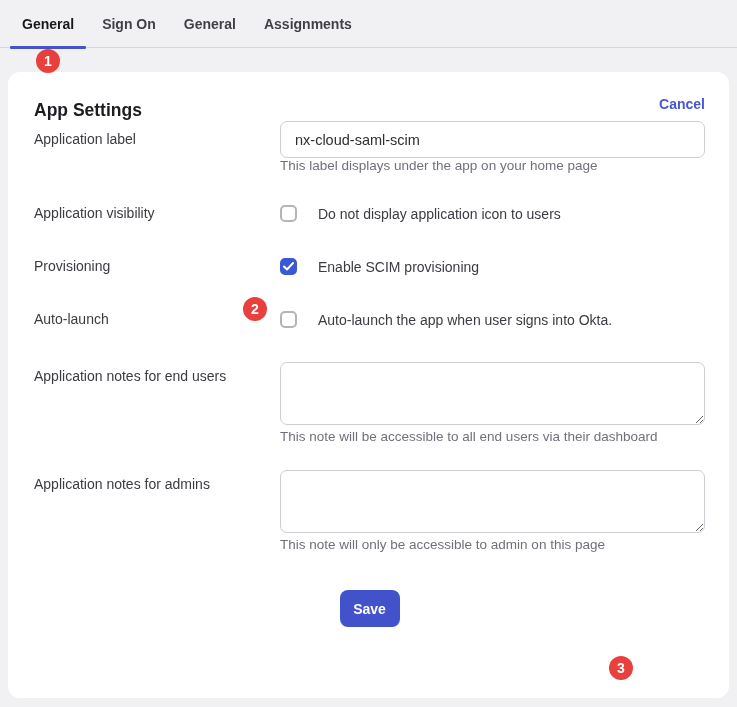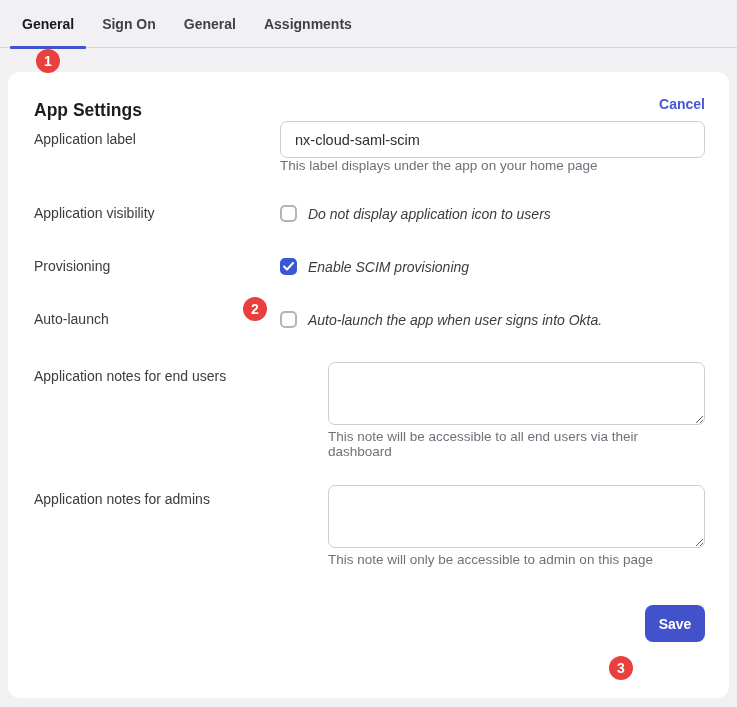--- a/index.html
+++ b/index.html
@@ -55,44 +55,44 @@
     width: 100%; height: 37px;
     border: 1px solid #cdcdd4; border-radius: 7px;
     padding: 12px 14px; font-size: 14.5px; color: #2e2e33;
     font-family: "Liberation Sans", sans-serif;
     background: #fff; outline: none;
   }
   .helper { font-size: 13.5px; color: #70707a; }
 
   .row.input-row { margin-bottom: 32px; }
   .row.check-row { margin-bottom: 36px; align-items: flex-start; }
-  .row.area-row  { margin-bottom: 26px; gap: 48px; }
-
-  .check-group { display: flex; align-items: center; gap: 11px; font-style: italic; }
+  .row.area-row  { margin-bottom: 26px; }
+
+  .check-group { display: flex; align-items: center; gap: 21px; }
   .cb {
     width: 17px; height: 17px; flex: none;
     border: 2px solid #b3b3bc; border-radius: 5px; background: #fff;
     display: flex; align-items: center; justify-content: center;
     cursor: pointer;
   }
   .cb.checked { background: #3a57d4; border-color: #3a57d4; }
   .cb svg { display: block; }
   .check-text { font-size: 14px; color: #3b3b42; }
 
   .textarea {
     width: 100%; height: 63px;
     border: 1px solid #cdcdd4; border-radius: 7px;
     padding: 8px 12px; font-size: 14px; color: #2e2e33;
     font-family: "Liberation Sans", sans-serif;
     resize: both; outline: none;
   }
 
   
   .save-row {
-    display: flex; justify-content: flex-end;
+    display: flex; justify-content: center;
     margin-top: 38px;
   }
   .save-btn {
     width: 60px; height: 37px;
     background: #4252cb; color: #ffffff;
     font-size: 14px; font-weight: 700;
     font-family: "Liberation Sans", sans-serif;
     border: none; border-radius: 8px; cursor: pointer;
   }
 

